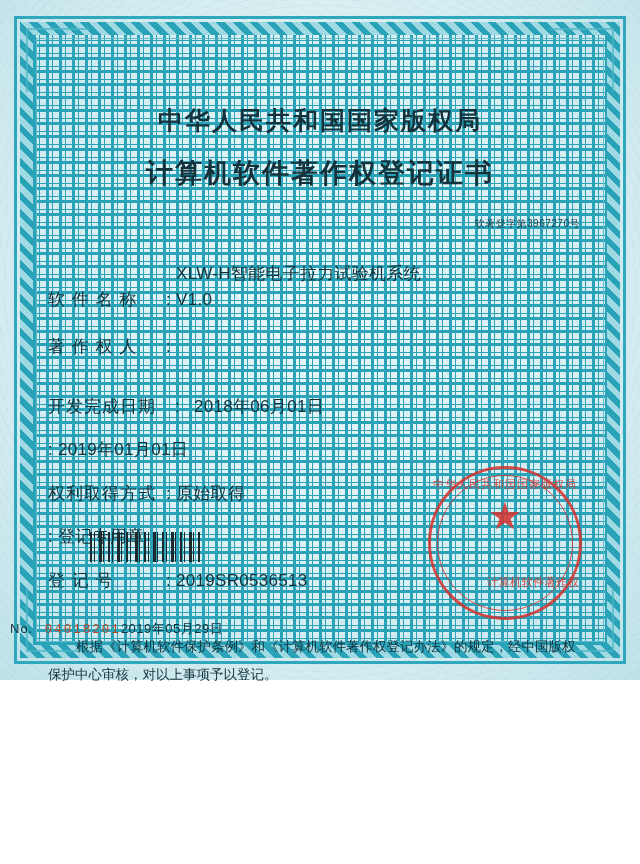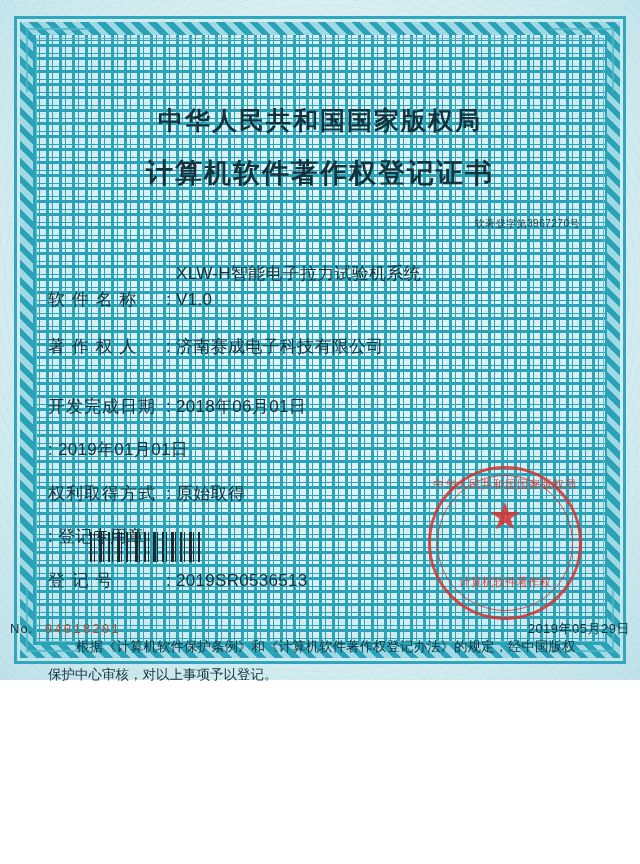--- a/index.html
+++ b/index.html
@@ -141,21 +141,21 @@
   .field .value {
     flex: 1 1 auto;
     letter-spacing: .3px;
   }
   .field .value .line2 { display: block; }
 
   .spaced-1 { letter-spacing: 4.5px; }
   .spaced-2 { letter-spacing: 9px; }
 
   .group-top { margin-top: 30px; }
-  .group-dates { margin-top: 34px; }
+  .group-dates { margin-top: 34px; gap: 9px; }
 
   .statement {
     margin-top: 40px;
     font-size: 13.5px;
     color: #13313b;
     line-height: 2.1;
     text-indent: 28px;
     padding-right: 6px;
   }
 
@@ -210,33 +210,32 @@
     text-align: center;
     font-size: 11px;
     letter-spacing: 1px;
     font-family: "Liberation Serif", serif;
   }
   #seal-lines {
     position: absolute;
     bottom: 26px;
     left: 0;
     width: 100%;
-    text-align: center;
+    text-align: right;
     font-size: 11.5px;
     line-height: 1.45;
     font-family: "Liberation Serif", serif;
   }
 
   #footer {
     position: absolute;
     left: 10px;
     right: 10px;
     bottom: 42px;
     display: flex;
-    justify-content: space-between;
     align-items: baseline;
     font-size: 13px;
     color: #13313b;
   }
   #footer .no-label { letter-spacing: 1px; }
   #footer .no-value {
     color: #b24a2c;
     letter-spacing: 2px;
     margin-left: 8px;
     font-family: "Liberation Mono", monospace;
@@ -270,21 +269,20 @@
       <span class="colon">:</span>
       <span class="value">
         <span>XLW-H智能电子拉力试验机系统</span>
         <span class="line2">V1.0</span>
       </span>
     </div>
 
     <div class="field" style="margin-top:22px;">
       <span class="label spaced-1">著 作 权 人</span>
       <span class="colon">:</span>
-      <span class="value">济南赛成电子科技有限公司</span>
     </div>
 
     <div class="field group-dates">
       <span class="label">开发完成日期</span>
       <span class="colon">:</span>
       <span class="value">2018年06月01日</span>
     </div>
 
     <div class="field">
       <span class="colon">:</span>

